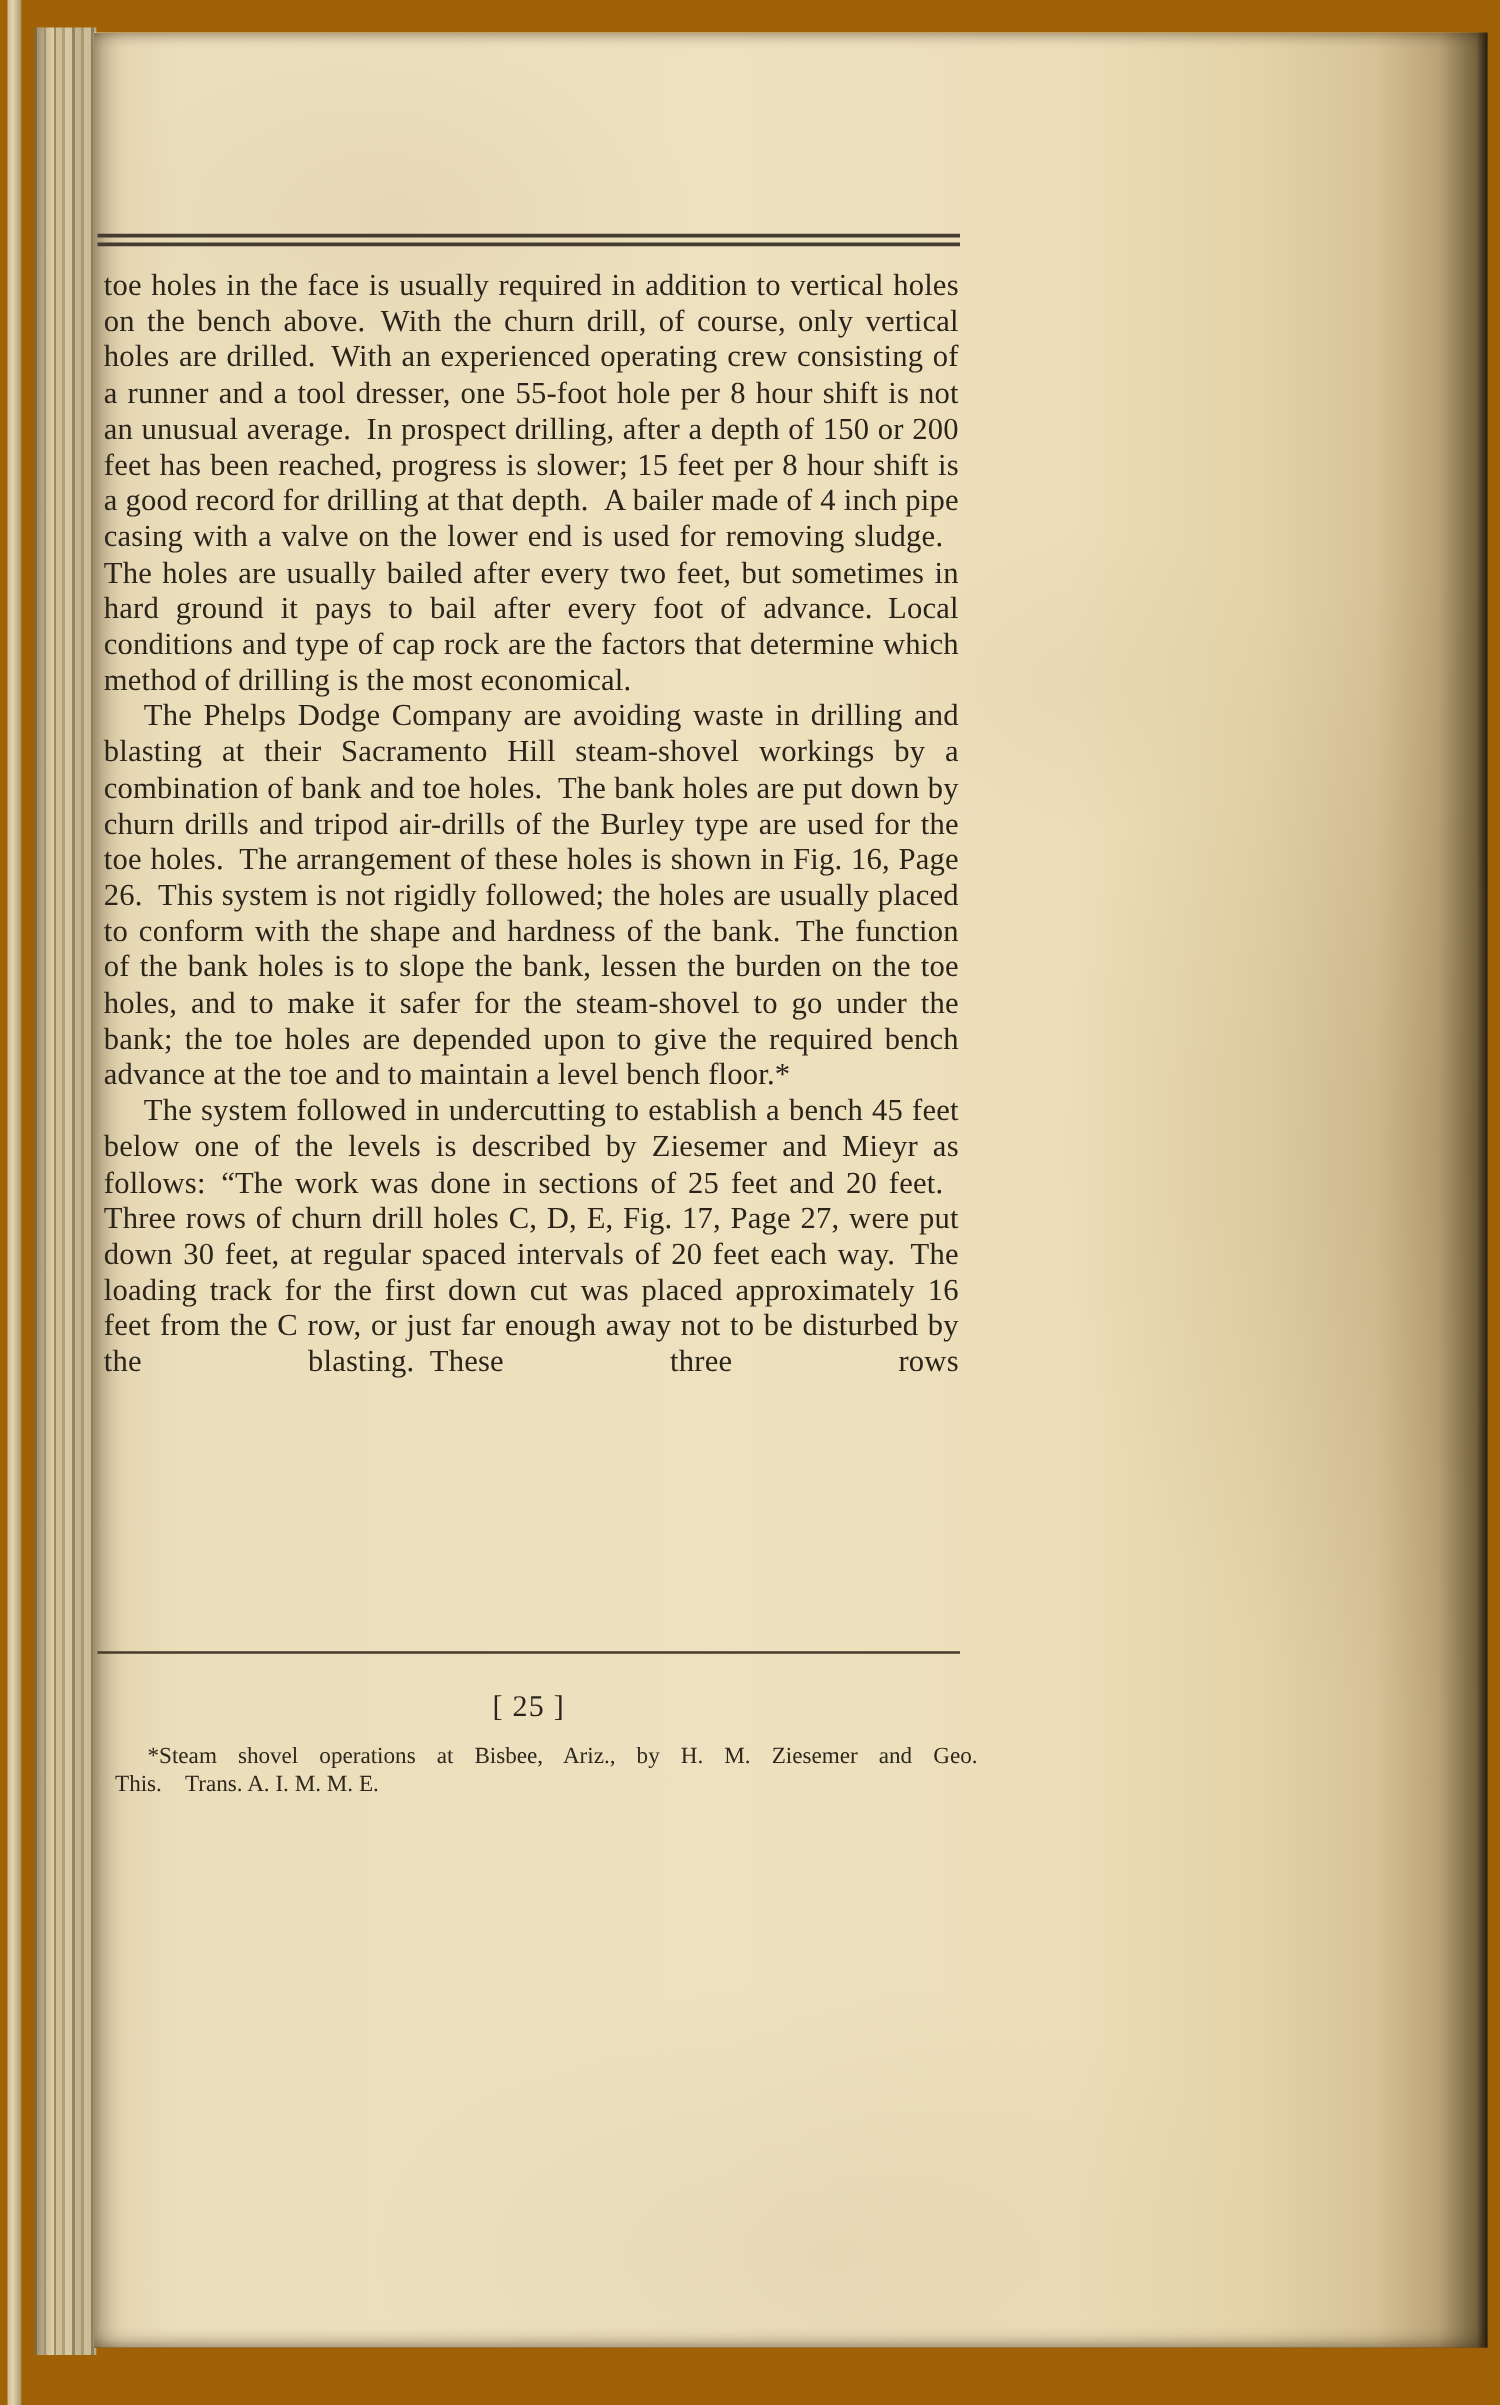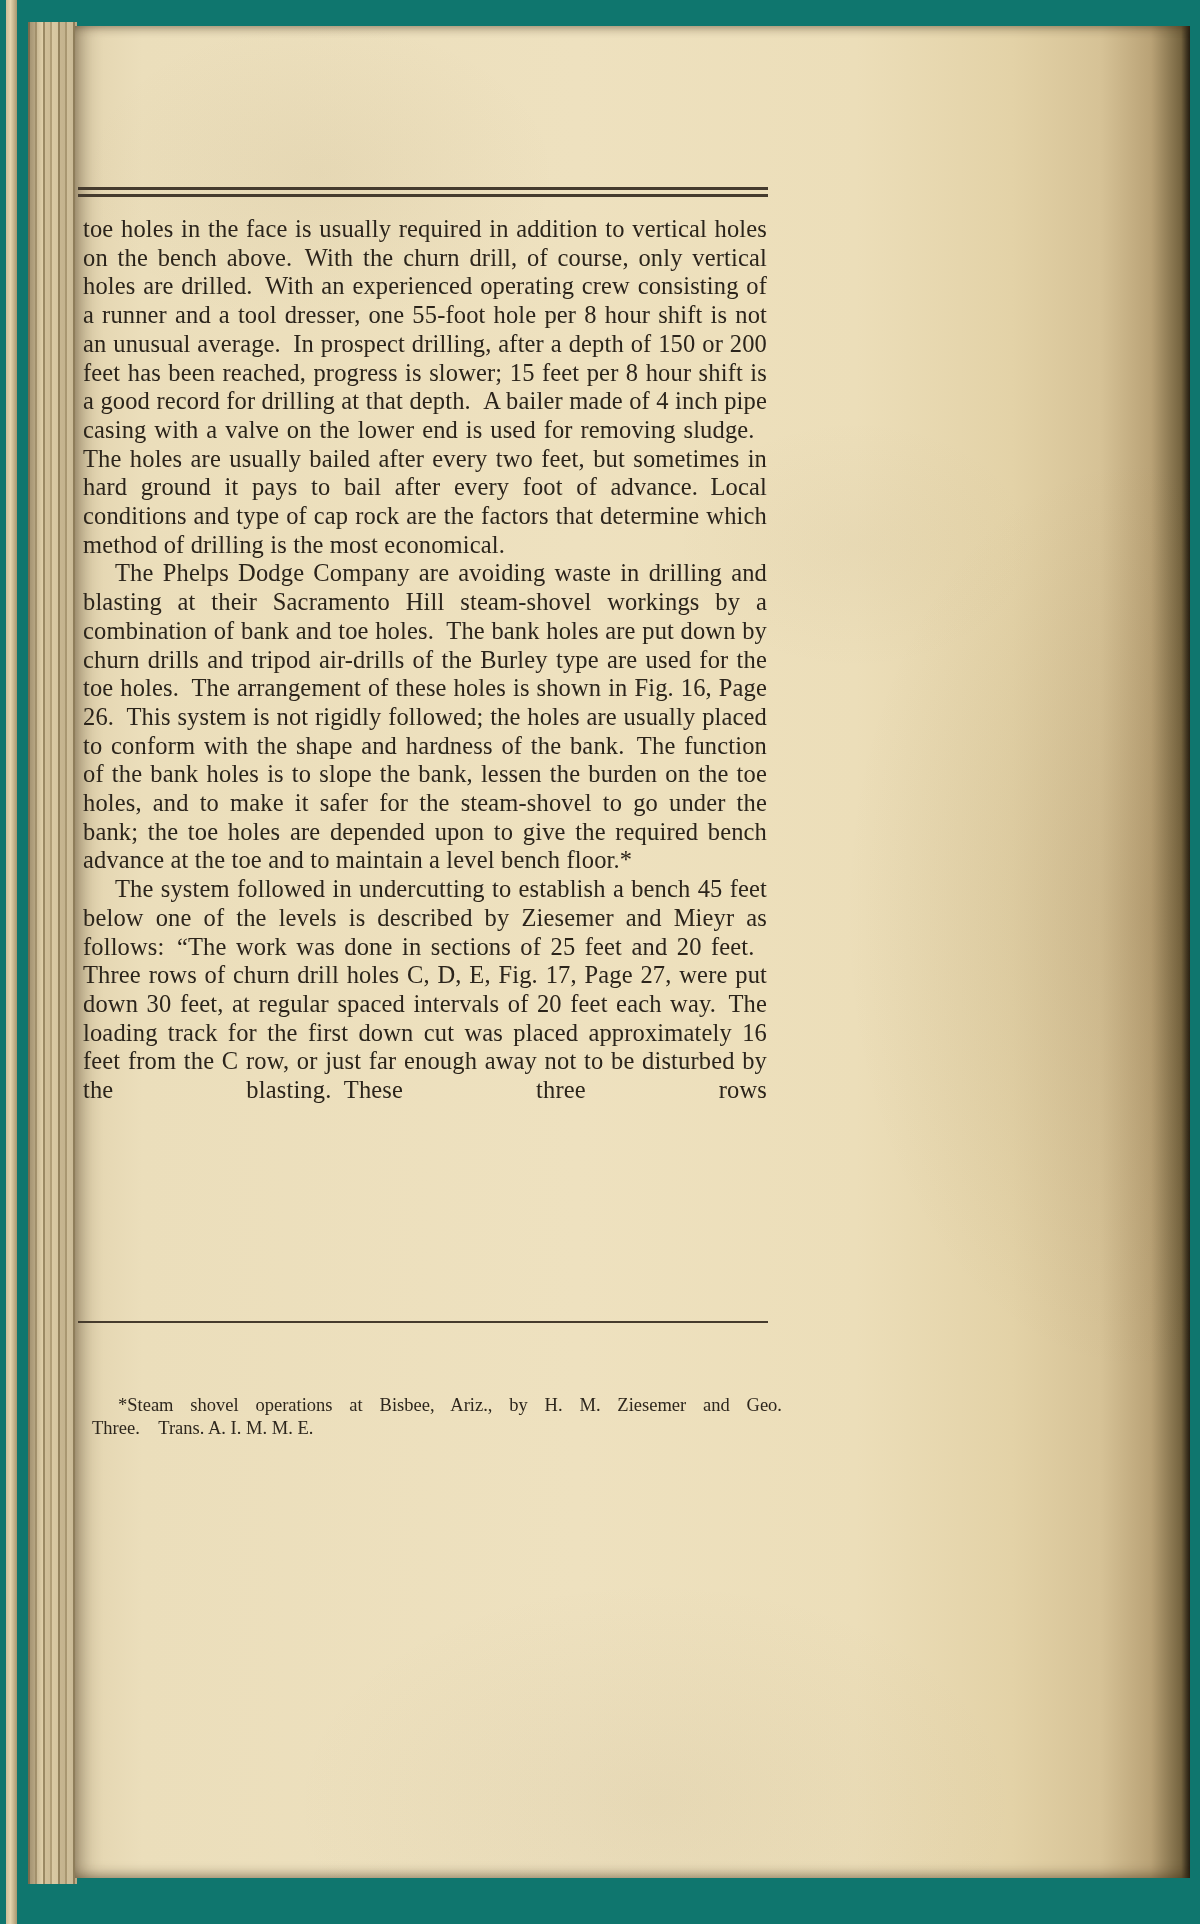--- a/index.html
+++ b/index.html
@@ -4,21 +4,21 @@
 <style>
   html, body {
     margin: 0;
     padding: 0;
     background: #0b0a08;
   }
   .scan {
     position: relative;
     width: 1200px;
     height: 1924px;
-    background: #0f766e;
+    background: #a16207;
     overflow: hidden;
     font-family: "Liberation Serif", "DejaVu Serif", serif;
   }
   
   .adjacent-edge {
     position: absolute;
     left: 6px; top: 0;
     width: 11px; height: 100%;
     background: linear-gradient(90deg, #cdbd97 0%, #e3d4ad 40%, #a8976f 100%);
   }
@@ -126,21 +126,22 @@
     <div class="top-rule"></div>
 
     <div class="text-block">
       <p class="noindent">toe holes in the face is usually required in addition to vertical holes on the bench above. With the churn drill, of course, only vertical holes are drilled. With an experienced operating crew consisting of a runner and a tool dresser, one 55-foot hole per 8 hour shift is not an unusual average. In prospect drilling, after a depth of 150 or 200 feet has been reached, progress is slower; 15 feet per 8 hour shift is a good record for drilling at that depth. A bailer made of 4 inch pipe casing with a valve on the lower end is used for removing sludge. The holes are usually bailed after every two feet, but sometimes in hard ground it pays to bail after every foot of advance. Local conditions and type of cap rock are the factors that determine which method of drilling is the most economical.</p>
       <p class="indent">The Phelps Dodge Company are avoiding waste in drilling and blasting at their Sacramento Hill steam-shovel workings by a combination of bank and toe holes. The bank holes are put down by churn drills and tripod air-drills of the Burley type are used for the toe holes. The arrangement of these holes is shown in Fig. 16, Page 26. This system is not rigidly followed; the holes are usually placed to conform with the shape and hardness of the bank. The function of the bank holes is to slope the bank, lessen the burden on the toe holes, and to make it safer for the steam-shovel to go under the bank; the toe holes are depended upon to give the required bench advance at the toe and to maintain a level bench floor.*</p>
       <p class="indent justify-last">The system followed in undercutting to establish a bench 45 feet below one of the levels is described by Ziesemer and Mieyr as follows: “The work was done in sections of 25 feet and 20 feet. Three rows of churn drill holes C, D, E, Fig. 17, Page 27, were put down 30 feet, at regular spaced intervals of 20 feet each way. The loading track for the first down cut was placed approximately 16 feet from the C row, or just far enough away not to be disturbed by the blasting. These three rows</p>
     </div>
 
     <div class="footnote-rule"></div>
 
+    <div class="page-number">[ 25 ]</div>
 
     <div class="footnote">
       <span class="fn-line-1">*Steam shovel operations at Bisbee, Ariz., by H. M. Ziesemer and Geo.</span>
-      <span class="fn-line-2">Three.  Trans. A. I. M. M. E.</span>
+      <span class="fn-line-2">This.  Trans. A. I. M. M. E.</span>
     </div>
 
   </div>
 
 </div>
 
 </body></html>

